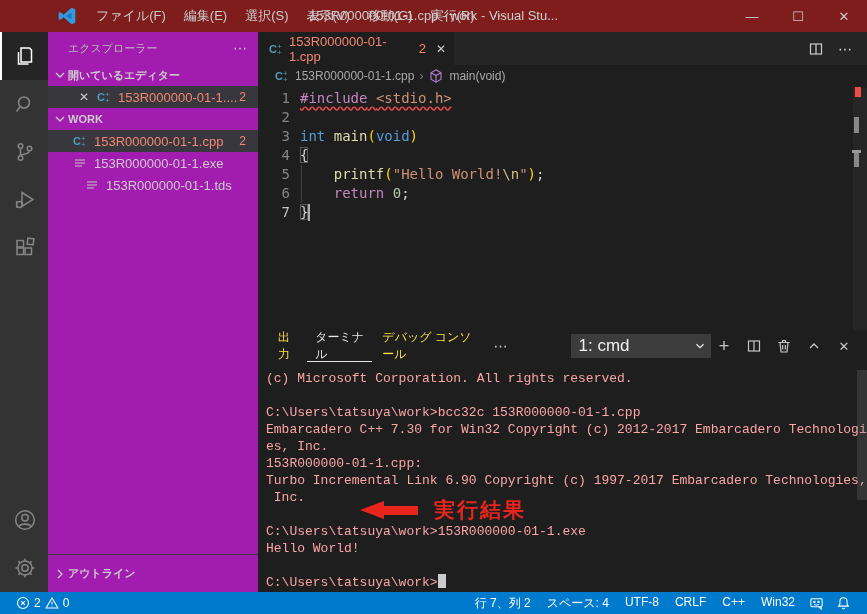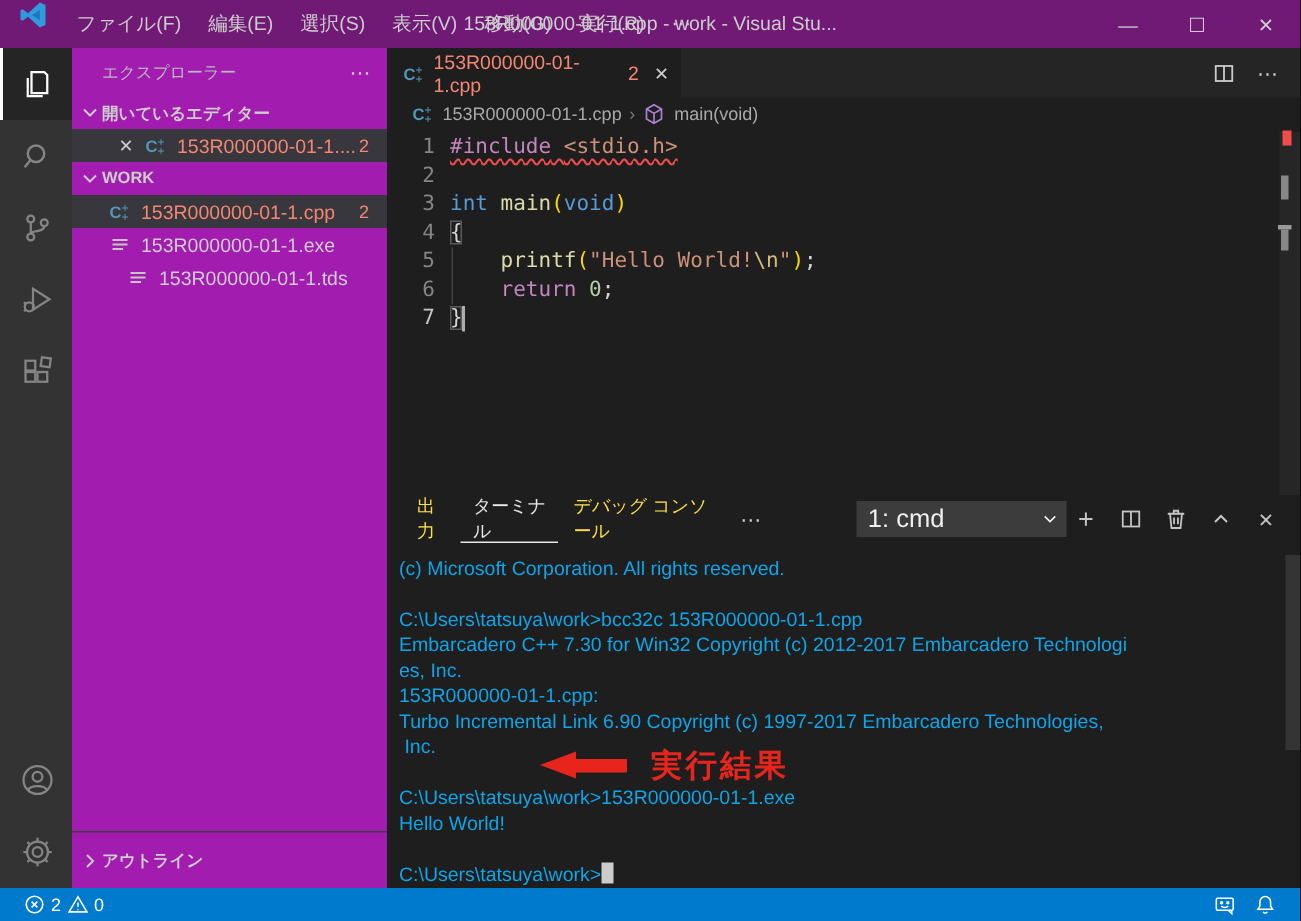--- a/index.html
+++ b/index.html
@@ -1,22 +1,22 @@
 <!DOCTYPE html>
 <html><head>
 <meta charset="utf-8">
 <style>
   * { margin:0; padding:0; box-sizing:border-box; }
   html,body { background:#000; }
   #app { position:relative; width:867px; height:614px; overflow:hidden;
          background:#1e1e1e; font-family:"Liberation Sans",sans-serif; color:#cccccc; }
 
   
-  .titlebar { position:absolute; left:0; top:0; right:0; height:32px; background:#701a75;
-              display:flex; align-items:flex-start; font-size:13px; color:#cccccc; }
+  .titlebar { position:absolute; left:0; top:0; right:0; height:32px; background:#7f1d1d;
+              display:flex; align-items:center; font-size:13px; color:#cccccc;padding-left:45px; }
   .vs-logo { width:20px; height:20px; margin:0 10px 0 12px; flex:none; }
   .menus { display:flex; height:100%; }
   .menu-item { padding:0 9px; line-height:32px; cursor:default; }
   .win-title { position:absolute; left:50%; top:0; transform:translateX(-50%); line-height:32px; color:#cccccc; }
   .win-controls { position:absolute; right:0; top:0; display:flex; height:32px; }
   .win-btn { width:46px; height:32px; display:flex; align-items:center; justify-content:center; font-size:13px; }
 
   
   .activitybar { position:absolute; left:0; top:32px; width:48px; bottom:22px; background:#333333; }
   .ab-item { height:48px; display:flex; align-items:center; justify-content:center; color:#858585; border-left:2px solid transparent; }
@@ -68,22 +68,22 @@
   .panel { position:absolute; left:258px; top:330px; right:0; bottom:22px; background:#1e1e1e; }
   .panel-bar { height:32px; display:flex; align-items:center; padding:0 10px 0 12px; }
   .panel-tab { height:100%; display:flex; align-items:center; padding:0 8px; margin-right:2px; font-size:12px; color:#fde047; border-bottom:1px solid transparent; }
   .panel-tab.active { color:#e7e7e7; border-bottom:1px solid #e7e7e7; }
   .panel-more { padding:0 10px; color:#cccccc; }
   .term-select { margin-left:52px; width:172px; height:24px; background:#3c3c3c; color:#f0f0f0; font-size:17px;
                  display:flex; align-items:center; padding:0 4px 0 8px; }
   .term-select .grow { flex:1; }
   .panel-icons { margin-left:auto; display:flex; align-items:center; gap:4px; color:#c5c5c5; }
   .p-icon { width:26px; height:24px; display:flex; align-items:center; justify-content:center; }
-  .terminal { position:absolute; left:8px; top:40px; right:14px; bottom:0; font-family:Liberation Sans, sans-serif;
-              font-size:13px; line-height:17px; color:#0ea5e9; white-space:pre; }
+  .terminal { position:absolute; left:8px; top:40px; right:14px; bottom:0; font-family:Liberation Mono, monospace;
+              font-size:13px; line-height:17px; color:#fca5a5; white-space:pre; }
   .term-line { height:17px; }
   .cursor-block { display:inline-block; width:8px; height:14px; background:#cccccc; vertical-align:-2px; }
   .term-scroll { position:absolute; right:0; top:40px; width:10px; height:130px; background:rgba(121,121,121,0.25); }
   .annotation { position:absolute; left:102px; top:166px; display:flex; align-items:center; }
   .arrow-head { width:0; height:0; border-top:9px solid transparent; border-bottom:9px solid transparent; border-right:24px solid #e8251d; }
   .arrow-shaft { width:34px; height:9px; background:#e8251d; }
   .annotation-text { margin-left:16px; font-size:21px; font-weight:bold; color:#e8251d; letter-spacing:2px; }
 
   
   .statusbar { position:absolute; left:0; right:0; bottom:0; height:22px; background:#007acc; color:#ffffff;
@@ -367,20 +367,28 @@
           <path d="M5.8 5.8l4.4 4.4M10.2 5.8l-4.4 4.4"></path>
       </svg>
       <span>2</span>
       <svg width="14" height="14" viewBox="0 0 16 16" fill="none" stroke="#ffffff" stroke-width="1.2">
         <path d="M8 2.2 14.8 13.6H1.2z"></path>
           <path d="M8 6.5v3.2M8 11.6v.8"></path>
       </svg>
       <span>0</span>
     </div>
     <div class="sb-right">
+      <div id="status-items" style="display:flex;">
+          <div class="sb-item">行 7、列 2</div>
+          <div class="sb-item">スペース: 4</div>
+          <div class="sb-item">UTF-8</div>
+          <div class="sb-item">CRLF</div>
+          <div class="sb-item">C++</div>
+          <div class="sb-item">Win32</div>
+        </div>
       <div class="sb-ic">
         <svg width="15" height="15" viewBox="0 0 16 16" fill="none" stroke="#ffffff" stroke-width="1.1">
           <rect x="2" y="3" width="12" height="8.5" rx="1"></rect>
             <path d="M10.5 11.5 13 14v-2.5"></path>
             <circle cx="5.8" cy="6.3" r="0.7" fill="#fff"></circle>
             <circle cx="10.2" cy="6.3" r="0.7" fill="#fff"></circle>
             <path d="M5.5 8.6c1.4 1.2 3.6 1.2 5 0"></path>
         </svg>
       </div>
       <div class="sb-ic">

